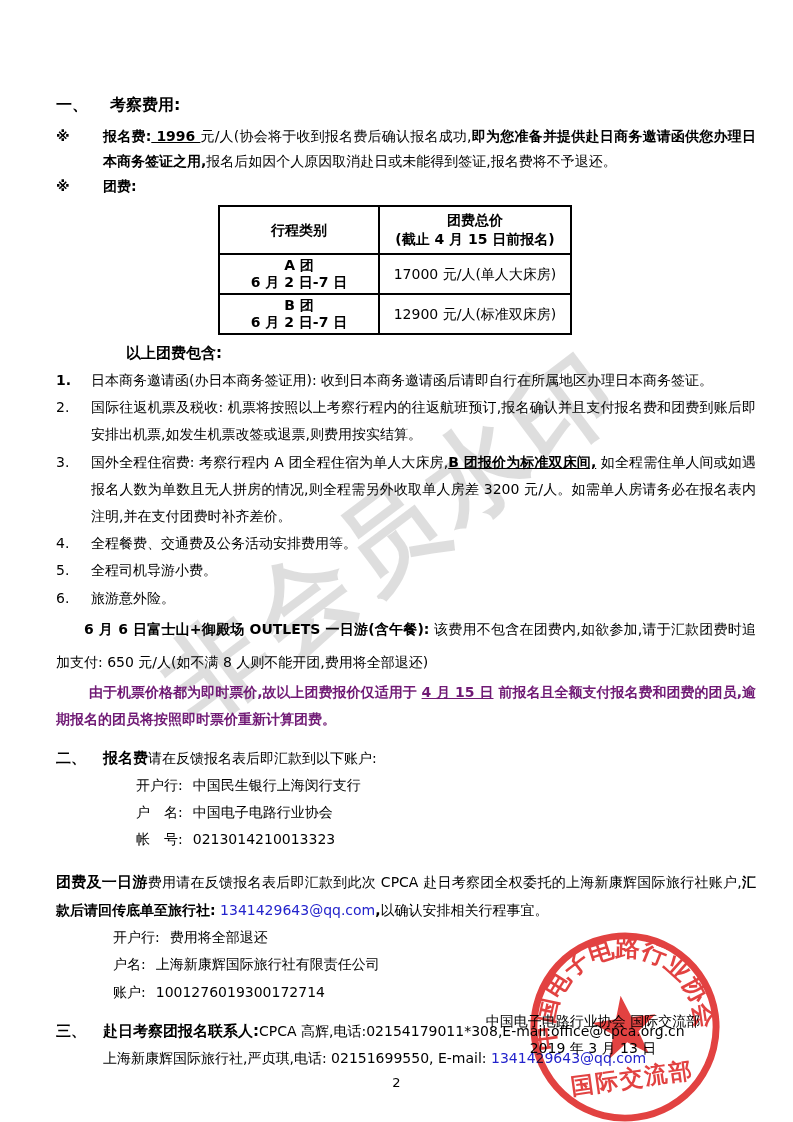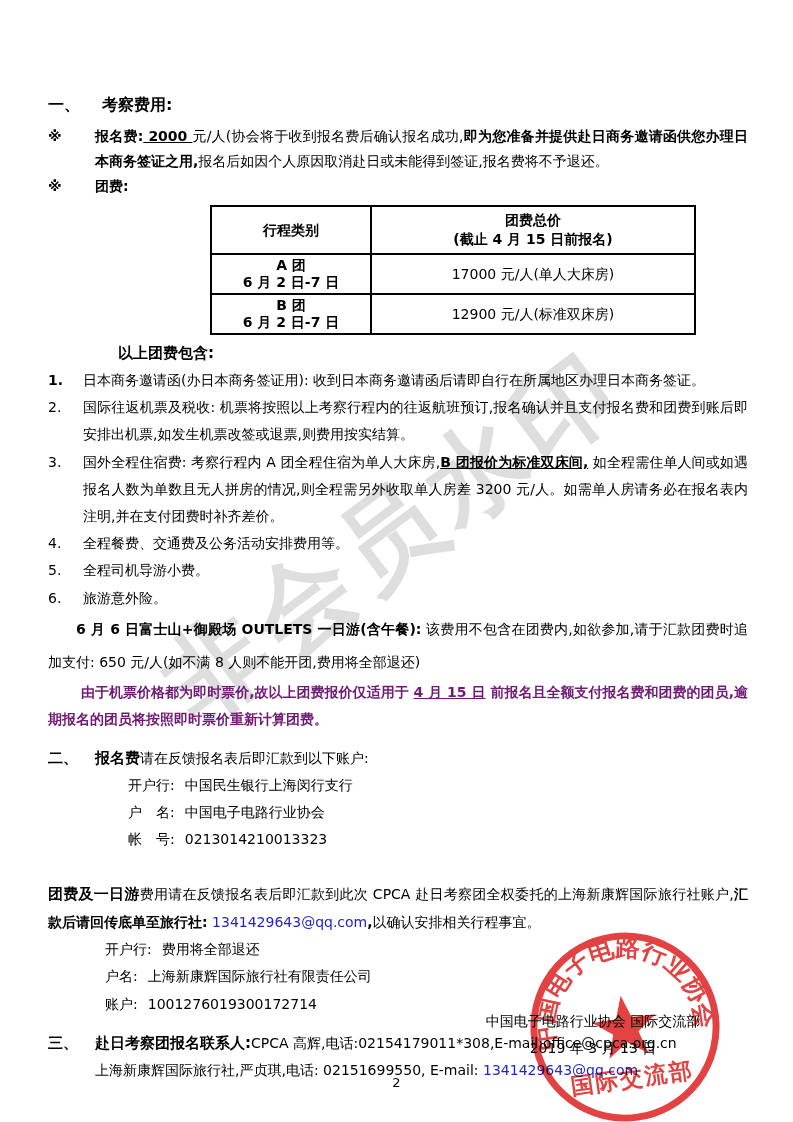--- a/index.html
+++ b/index.html
@@ -22,35 +22,35 @@
     font-weight:bold;
     letter-spacing:8px;
     white-space:nowrap;
     color:rgba(0,0,0,0.13);
     transform:rotate(-37deg);
     z-index:0;
     user-select:none;
   }
   .content {
     position:absolute;
-    left:48px; top:95px;
+    left:56px; top:95px;
     width:700px;
     z-index:1;
     font-size:14px;
   }
   .b { font-weight:bold;text-align:right; }
   .u { text-decoration:underline; }
   .sec-title { font-size:16px; font-weight:bold; margin-bottom:8px; }
   .sec-title .num { margin-right:22px; }
   .hang { position:relative; padding-left:47px; line-height:25px; text-align:justify; }
   .hang > .marker { position:absolute; left:0; font-weight:bold; }
   .fee-table {
     border-collapse:collapse;
     margin:6px 0 0 162px;
-    width:486px;
+    width:354px;
     text-align:center;
   }
   .fee-table td {
     border:2px solid #000;
     padding:2px 4px;
     font-size:14px;
     line-height:19px;
     vertical-align:middle;
   }
   .fee-table .hdr { font-weight:bold; height:48px; }
@@ -60,21 +60,21 @@
   .olist .item { position:relative; padding-left:35px; line-height:27.2px; text-align:justify; }
   .olist .item > .num { position:absolute; left:0; }
   .p-indent { text-indent:28px; line-height:33px; text-align:justify; margin-top:1px; }
   .notice { color:#701a75; font-weight:bold; text-indent:33px; line-height:27px; text-align:justify; }
   .notice .u { text-decoration:underline; }
   .sec-head { position:relative; padding-left:47px; line-height:27px; margin-top:12px; }
   .sec-head > .num { position:absolute; left:0; font-weight:bold; font-size:15px; }
   .bank { margin-left:80px; line-height:27.2px; }
   .bank2 { margin-left:57px; line-height:27.2px; }
   .bank .label, .bank2 .label { margin-right:10px; }
-  .agency-p { margin-top:28px; line-height:27.4px; text-align:justify; }
+  .agency-p { margin-top:16px; line-height:27.4px; text-align:justify; }
   .email { color:#2323cc; }
   a.email { text-decoration:none; cursor:pointer; }
   .contact-body { line-height:27.4px; }
   .footer {
     position:absolute;
     top:1008px; right:55px;
     width:290px;
     text-align:center;
     line-height:27px;
     font-size:14px;
@@ -105,21 +105,21 @@
   <div class="watermark">非会员水印</div>
 
   <div class="content">
 
     <div class="sec-title">
       <span class="num">一、</span><span>考察费用:</span>
     </div>
 
     <div class="hang">
       <span class="marker">※</span>
-      <span class="b">报名费:</span><span class="b u"> 2000 </span><span>元/人(协会将于收到报名费后确认报名成功,</span><span class="b">即为您准备并提供赴日商务邀请函供您办理日本商务签证之用,</span><span>报名后如因个人原因取消赴日或未能得到签证,报名费将不予退还。</span>
+      <span class="b">报名费:</span><span class="b u"> 1996 </span><span>元/人(协会将于收到报名费后确认报名成功,</span><span class="b">即为您准备并提供赴日商务邀请函供您办理日本商务签证之用,</span><span>报名后如因个人原因取消赴日或未能得到签证,报名费将不予退还。</span>
     </div>
 
     <div class="hang">
       <span class="marker">※</span>
       <span class="b">团费:</span>
     </div>
 
     <table class="fee-table">
       <tbody>
           <tr>

